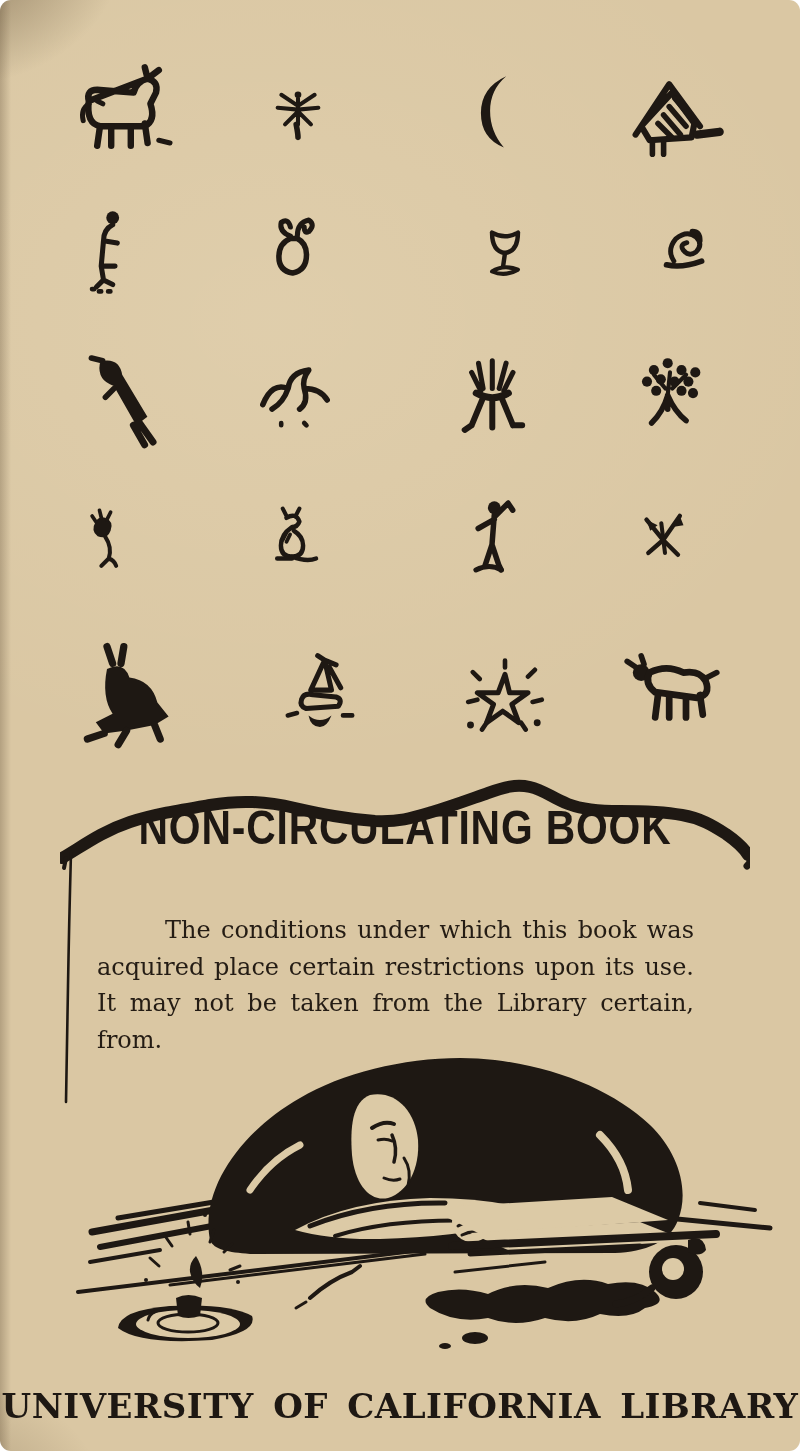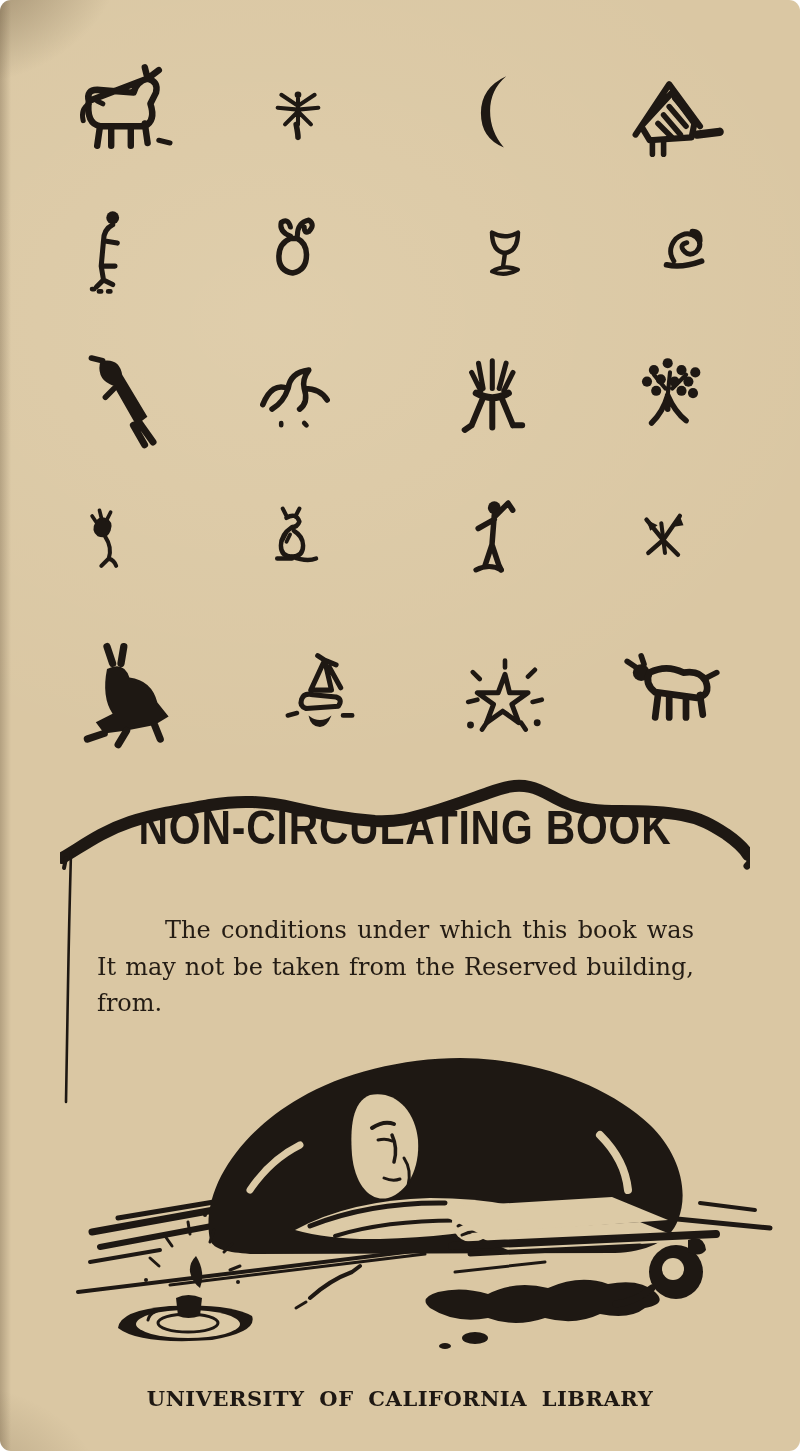--- a/index.html
+++ b/index.html
@@ -55,21 +55,21 @@
   .nline.last{text-align-last:left;}
 
   
   .illus{position:absolute;left:0;top:1040px;width:800px;height:330px;}
 
   
   .footer{
     position:absolute;left:0;top:1386px;width:100%;
     text-align:center;
     font-family:"DejaVu Serif", serif;font-weight:bold;
-    font-size:21px;color:#1e1813;
+    font-size:34px;color:#1e1813;
     letter-spacing:0.5px;word-spacing:7px;white-space:nowrap;
   }
 </style>
 </head>
 <body>
 
 <div class="page">
 
   <div class="cell" style="left:58px;top:50px;">
     <svg class="s-lg" viewBox="0 0 40 40">
@@ -238,21 +238,22 @@
       <path class="ink-s" stroke-width="4" d="M6 88 L4 98"></path>
     </svg>
   </div>
 
   <svg class="vrule" viewBox="0 0 12 262">
     <path class="ink-s" stroke-width="2.6" d="M9 6 Q7 80 6 140 Q5 200 4 256"></path>
   </svg>
 
   <div class="notice">
     <div class="nline first">The conditions under which this book was</div>
-    <div class="nline">It may not be taken from the Reserved building,</div>
+    <div class="nline">acquired place certain restrictions upon its use.</div>
+    <div class="nline">It may not be taken from the Library certain,</div>
     <div class="nline last">from.</div>
   </div>
 
   <svg class="illus" viewBox="0 0 800 330">
 
     <g>
       <path class="ink-s" stroke-width="7" d="M92 192 L225 168"></path>
       <path class="ink-s" stroke-width="6" d="M100 207 L212 186"></path>
       <path class="ink-s" stroke-width="5" d="M118 178 L214 162"></path>
       <path class="ink-s" stroke-width="4" d="M90 222 L160 210"></path>

